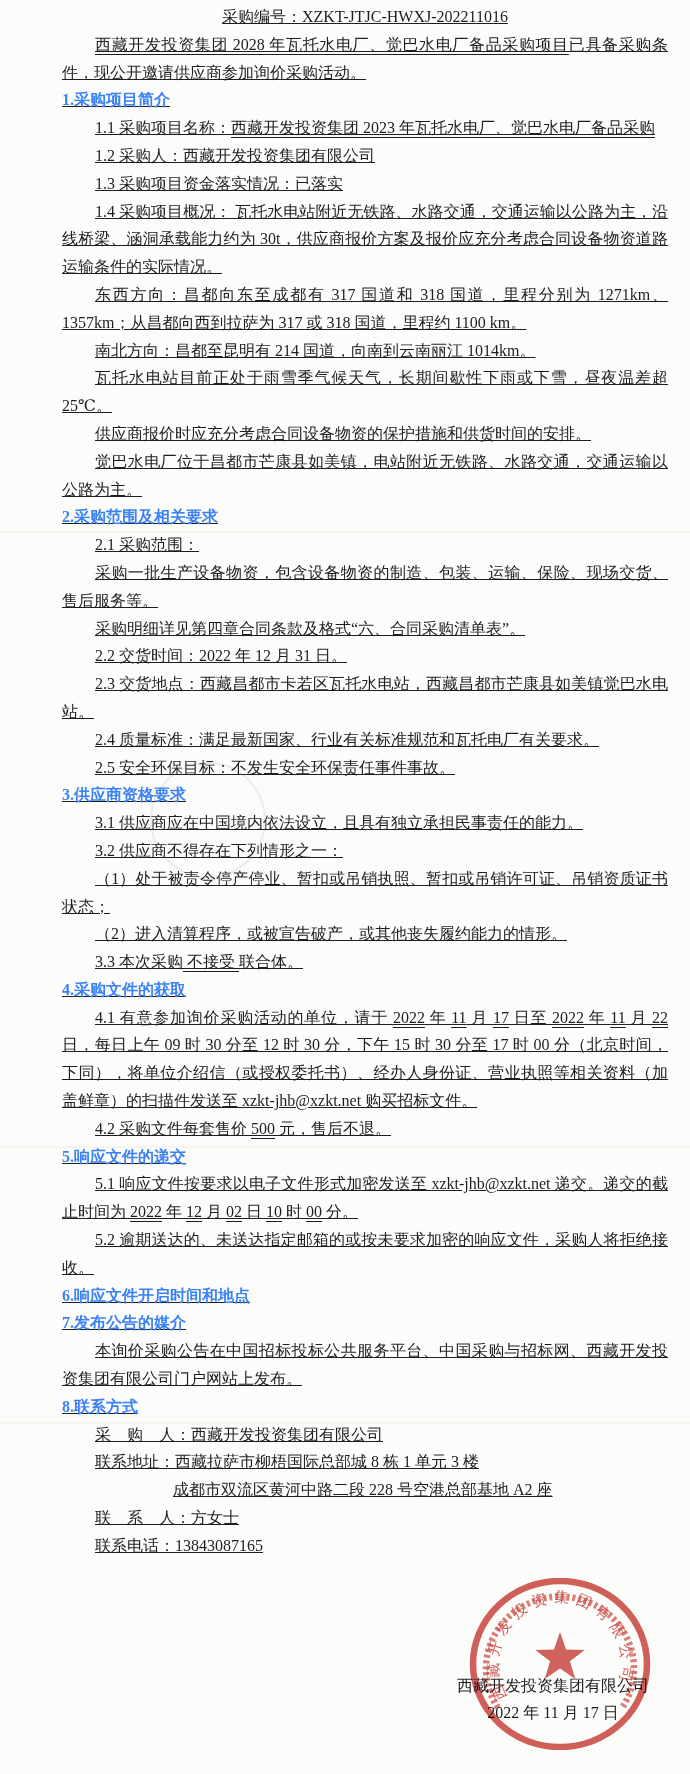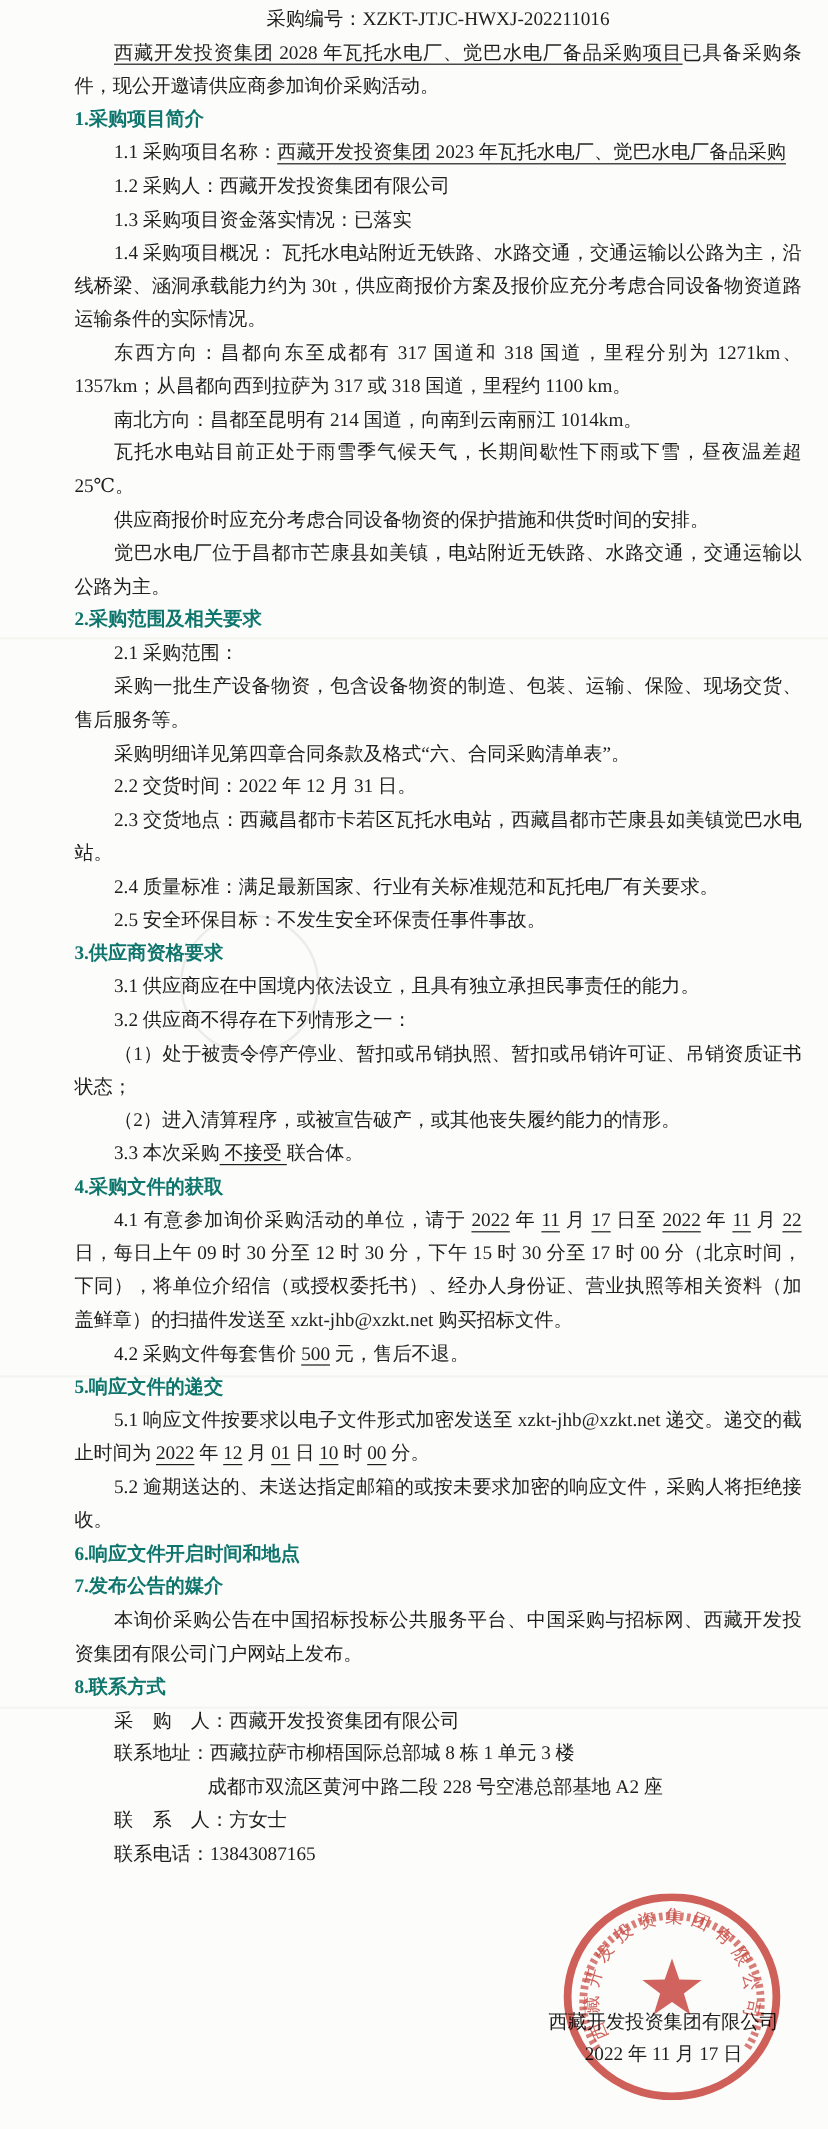--- a/index.html
+++ b/index.html
@@ -3,28 +3,28 @@
 <meta charset="utf-8">
 <style>
   html,body{margin:0;padding:0;}
   body{
     width:690px;height:1774px;position:relative;overflow:hidden;
     background:#fcfcfa;color:#1e1e1e;
     font-family:"Liberation Serif","DejaVu Serif",serif;
   }
   .doc{
     position:absolute;inset:0;
-    padding:3px 22px 0 62px;box-sizing:border-box;
+    padding:3px 22px 0 62px;box-sizing:border-box;text-decoration:underline;
   }
   .num-line{
     text-align:center;font-size:16px;line-height:27.8px;margin:0;
   }
   p{margin:0;font-size:16px;line-height:27.8px;text-align:justify;}
   .para{text-indent:33px;}
-  .heading{font-weight:bold;text-indent:0;color:#0f766e;}
+  .heading{font-weight:bold;text-indent:0;color:#3b82f6;}
   .contact{text-indent:33px;}
   .contact2{text-indent:111px;}
   .u{text-decoration:underline;text-underline-offset:4px;text-decoration-thickness:1px;}
   .signature{
     position:absolute;top:1672px;right:41px;text-align:center;
     font-size:16px;line-height:27px;z-index:1;
   }
   .seal{
     position:absolute;left:468px;top:1578px;width:184px;height:172px;
     z-index:2;mix-blend-mode:multiply;opacity:.93;pointer-events:none;
@@ -63,21 +63,21 @@
       <p class="heading"><span>3.供应商资格要求</span></p>
       <p class="para"><span>3.1 供应商应在中国境内依法设立，且具有独立承担民事责任的能力。</span></p>
       <p class="para"><span>3.2 供应商不得存在下列情形之一：</span></p>
       <p class="para"><span>（1）处于被责令停产停业、暂扣或吊销执照、暂扣或吊销许可证、吊销资质证书状态；</span></p>
       <p class="para"><span>（2）进入清算程序，或被宣告破产，或其他丧失履约能力的情形。</span></p>
       <p class="para"><span>3.3 本次采购</span><span class="u"> 不接受 </span><span>联合体。</span></p>
       <p class="heading"><span>4.采购文件的获取</span></p>
       <p class="para"><span>4.1 有意参加询价采购活动的单位，请于 </span><span class="u">2022</span><span> 年 </span><span class="u">11</span><span> 月 </span><span class="u">17</span><span> 日至 </span><span class="u">2022</span><span> 年 </span><span class="u">11</span><span> 月 </span><span class="u">22</span><span> 日，每日上午 09 时 30 分至 12 时 30 分，下午 15 时 30 分至 17 时 00 分（北京时间，下同），将单位介绍信（或授权委托书）、经办人身份证、营业执照等相关资料（加盖鲜章）的扫描件发送至 xzkt-jhb@xzkt.net 购买招标文件。</span></p>
       <p class="para"><span>4.2 采购文件每套售价 </span><span class="u">500</span><span> 元，售后不退。</span></p>
       <p class="heading"><span>5.响应文件的递交</span></p>
-      <p class="para"><span>5.1 响应文件按要求以电子文件形式加密发送至 xzkt-jhb@xzkt.net 递交。递交的截止时间为 </span><span class="u">2022</span><span> 年 </span><span class="u">12</span><span> 月 </span><span class="u">01</span><span> 日 </span><span class="u">10</span><span> 时 </span><span class="u">00</span><span> 分。</span></p>
+      <p class="para"><span>5.1 响应文件按要求以电子文件形式加密发送至 xzkt-jhb@xzkt.net 递交。递交的截止时间为 </span><span class="u">2022</span><span> 年 </span><span class="u">12</span><span> 月 </span><span class="u">02</span><span> 日 </span><span class="u">10</span><span> 时 </span><span class="u">00</span><span> 分。</span></p>
       <p class="para"><span>5.2 逾期送达的、未送达指定邮箱的或按未要求加密的响应文件，采购人将拒绝接收。</span></p>
       <p class="heading"><span>6.响应文件开启时间和地点</span></p>
       <p class="heading"><span>7.发布公告的媒介</span></p>
       <p class="para"><span>本询价采购公告在中国招标投标公共服务平台、中国采购与招标网、西藏开发投资集团有限公司门户网站上发布。</span></p>
       <p class="heading"><span>8.联系方式</span></p>
       <p class="contact"><span>采　购　人：西藏开发投资集团有限公司</span></p>
       <p class="contact"><span>联系地址：西藏拉萨市柳梧国际总部城 8 栋 1 单元 3 楼</span></p>
       <p class="contact2"><span>成都市双流区黄河中路二段 228 号空港总部基地 A2 座</span></p>
       <p class="contact"><span>联　系　人：方女士</span></p>
       <p class="contact"><span>联系电话：13843087165</span></p>

